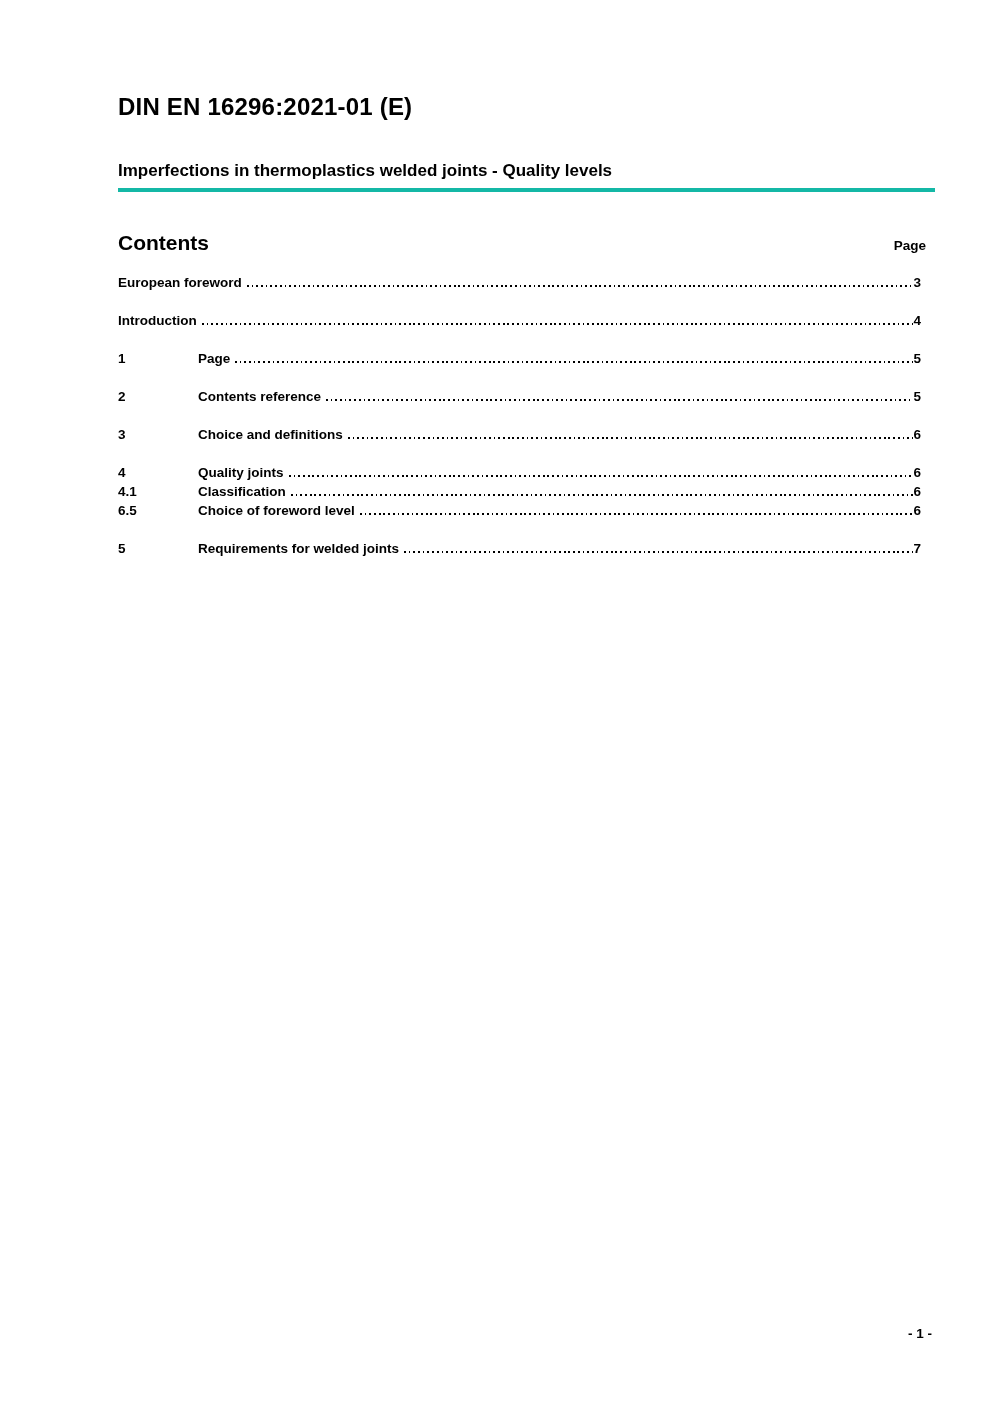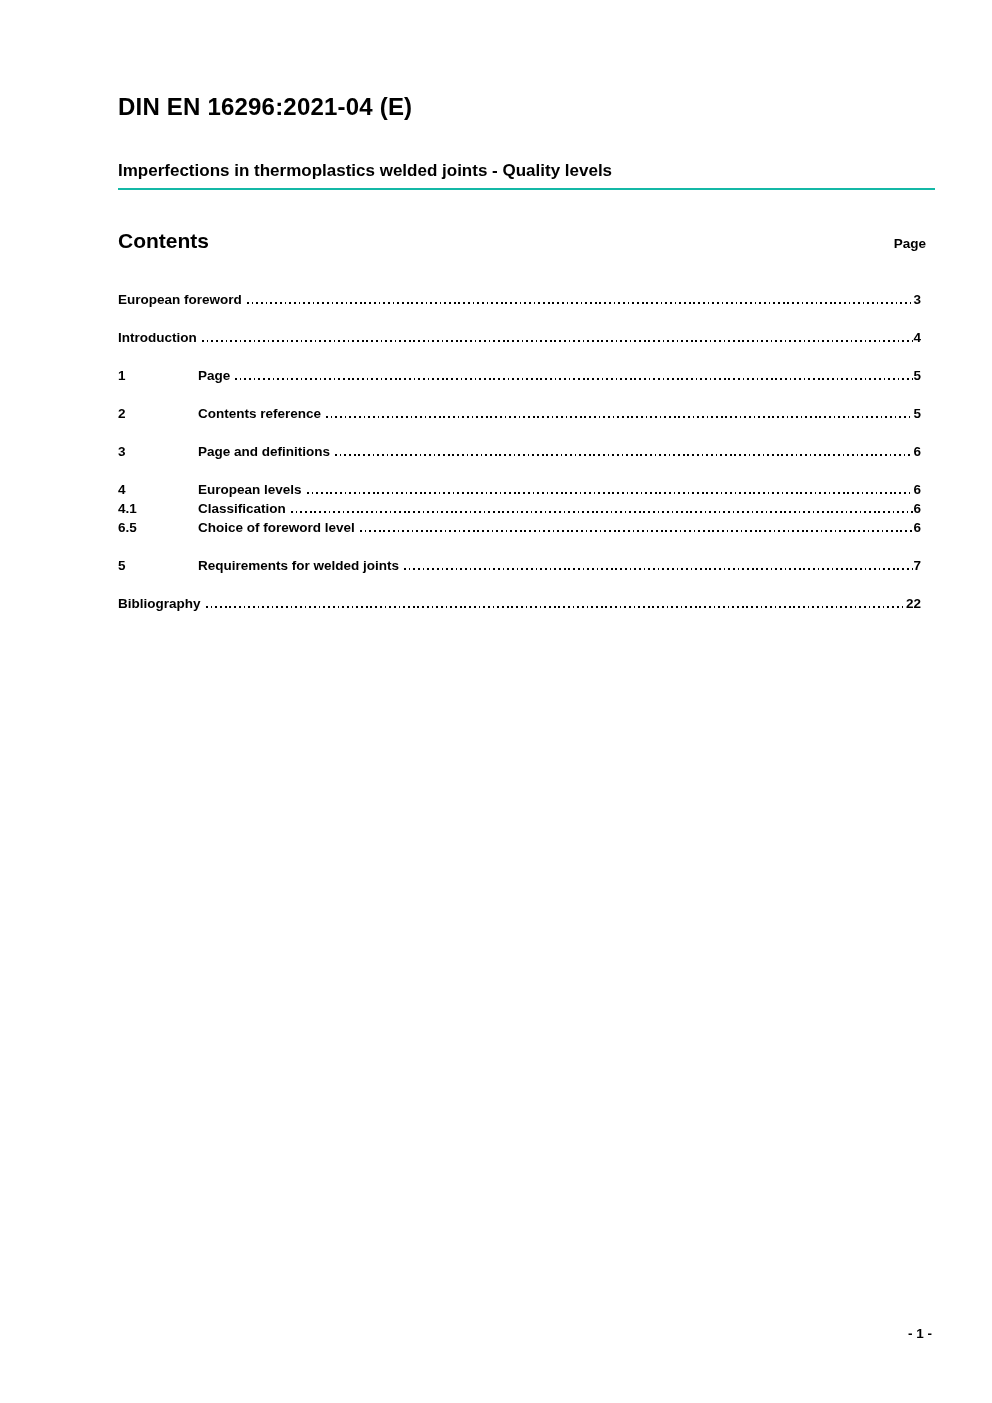--- a/index.html
+++ b/index.html
@@ -29,41 +29,41 @@
     line-height: 29px;
     font-weight: bold;
     letter-spacing: 0.2px;
   }
   .doc-subtitle {
     margin: 40px 0 0 0;
     font-size: 17px;
     line-height: 20px;
     font-weight: bold;
     padding-bottom: 7px;
-    border-bottom: 2px solid #14b8a6;
+    border-bottom: 4px solid #14b8a6;
   }
   .contents-row {
     margin-top: 38px;
     display: flex;
     justify-content: space-between;
     align-items: baseline;
     gap: 24px;
   }
   .contents-heading {
     font-size: 21px;
     line-height: 26px;
     font-weight: bold;
   }
   .page-col-label {
     font-size: 13.5px;
     font-weight: bold;
     padding-right: 9px;
   }
   .toc {
-    margin-top: 36px;
+    margin-top: 17px;
   }
   .toc-row {
     display: flex;
     align-items: baseline;
     font-size: 13.5px;
     font-weight: bold;
     line-height: 19px;
     height: 19px;
     margin-bottom: 19px;
     padding-right: 14px;
@@ -93,21 +93,21 @@
     font-size: 13.5px;
     font-weight: bold;
   }
 </style>
 </head>
 <body>
 
 <div class="page">
   <div class="content">
 
-    <h1 class="doc-title">DIN EN 16296:2021-04 (E)</h1>
+    <h1 class="doc-title">DIN EN 16296:2021-01 (E)</h1>
 
     <h2 class="doc-subtitle">Imperfections in thermoplastics welded joints - Quality levels</h2>
 
     <div class="contents-row">
       <span class="contents-heading">Contents</span>
       <span class="page-col-label">Page</span>
     </div>
 
     <div class="toc">
 
@@ -132,28 +132,28 @@
 
       <div class="toc-row">
         <span class="toc-num">2</span>
         <span class="toc-label">Contents reference</span>
         <span class="toc-dots"></span>
         <span class="toc-page">5</span>
       </div>
 
       <div class="toc-row">
         <span class="toc-num">3</span>
-        <span class="toc-label">Page and definitions</span>
+        <span class="toc-label">Choice and definitions</span>
         <span class="toc-dots"></span>
         <span class="toc-page">6</span>
       </div>
 
       <div class="toc-row tight">
         <span class="toc-num">4</span>
-        <span class="toc-label">European levels</span>
+        <span class="toc-label">Quality joints</span>
         <span class="toc-dots"></span>
         <span class="toc-page">6</span>
       </div>
 
       <div class="toc-row tight">
         <span class="toc-num">4.1</span>
         <span class="toc-label">Classification</span>
         <span class="toc-dots"></span>
         <span class="toc-page">6</span>
       </div>
@@ -165,23 +165,18 @@
         <span class="toc-page">6</span>
       </div>
 
       <div class="toc-row">
         <span class="toc-num">5</span>
         <span class="toc-label">Requirements for welded joints</span>
         <span class="toc-dots"></span>
         <span class="toc-page">7</span>
       </div>
 
-      <div class="toc-row">
-        <span class="toc-label">Bibliography</span>
-        <span class="toc-dots"></span>
-        <span class="toc-page">22</span>
-      </div>
 
     </div>
   </div>
 
   <div class="footer-page-number">- 1 -</div>
 </div>
 
 </body></html>

